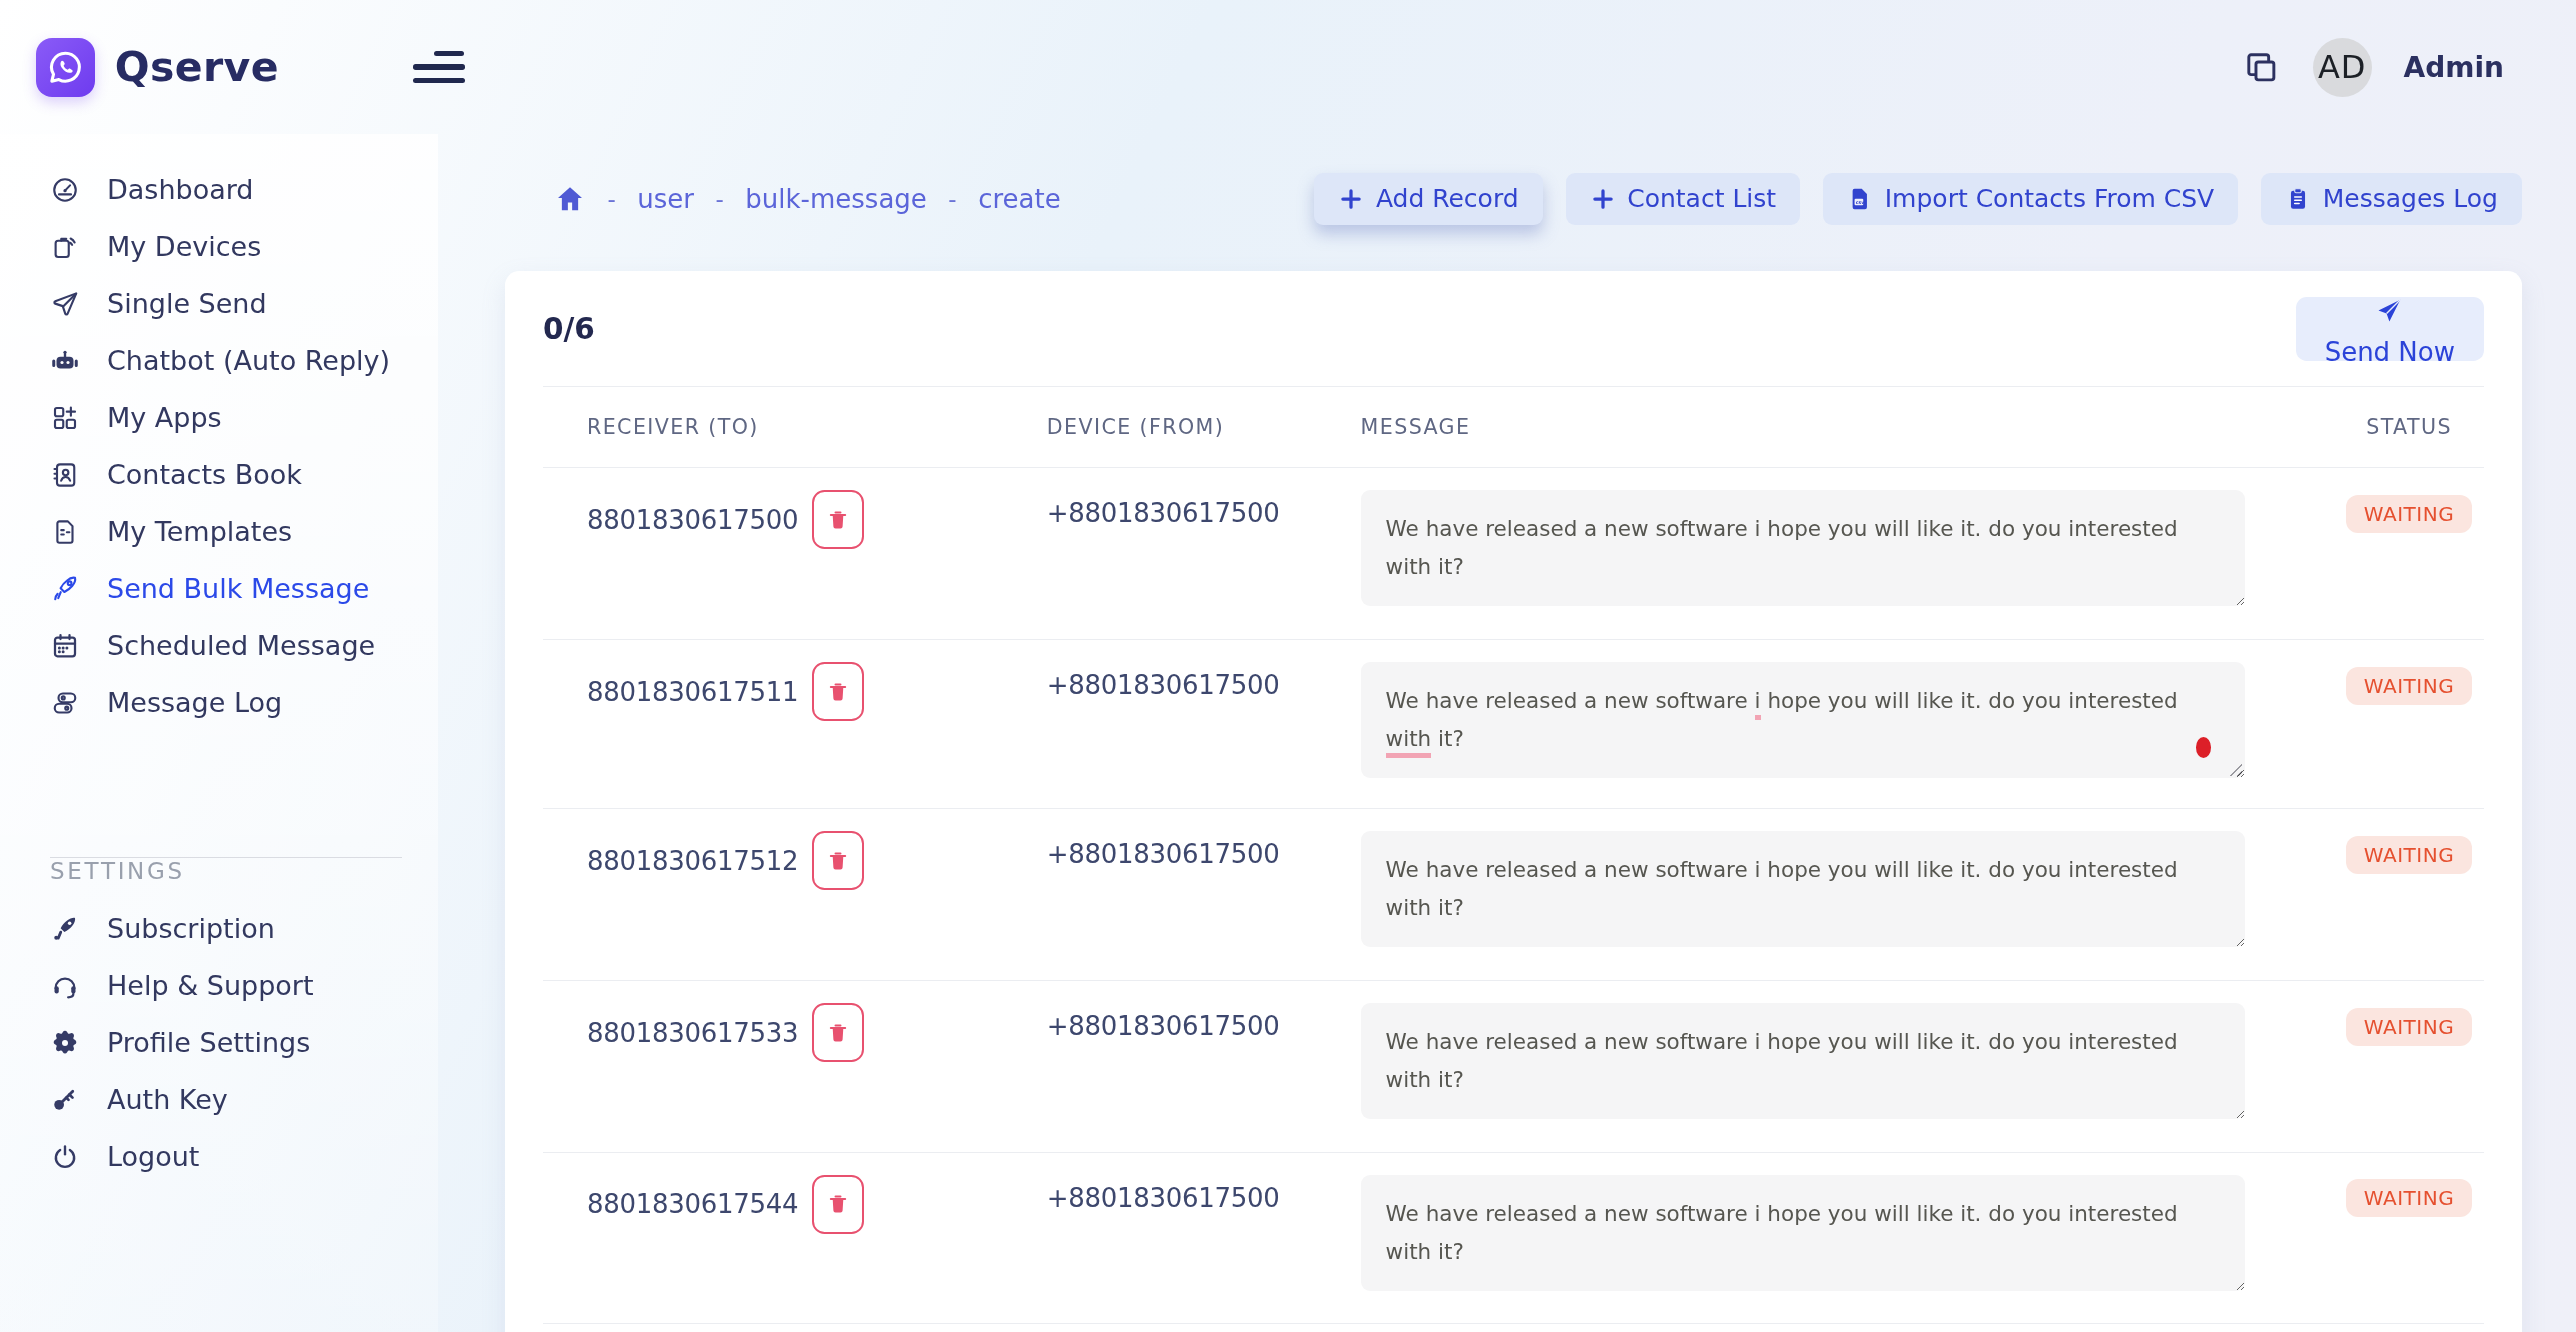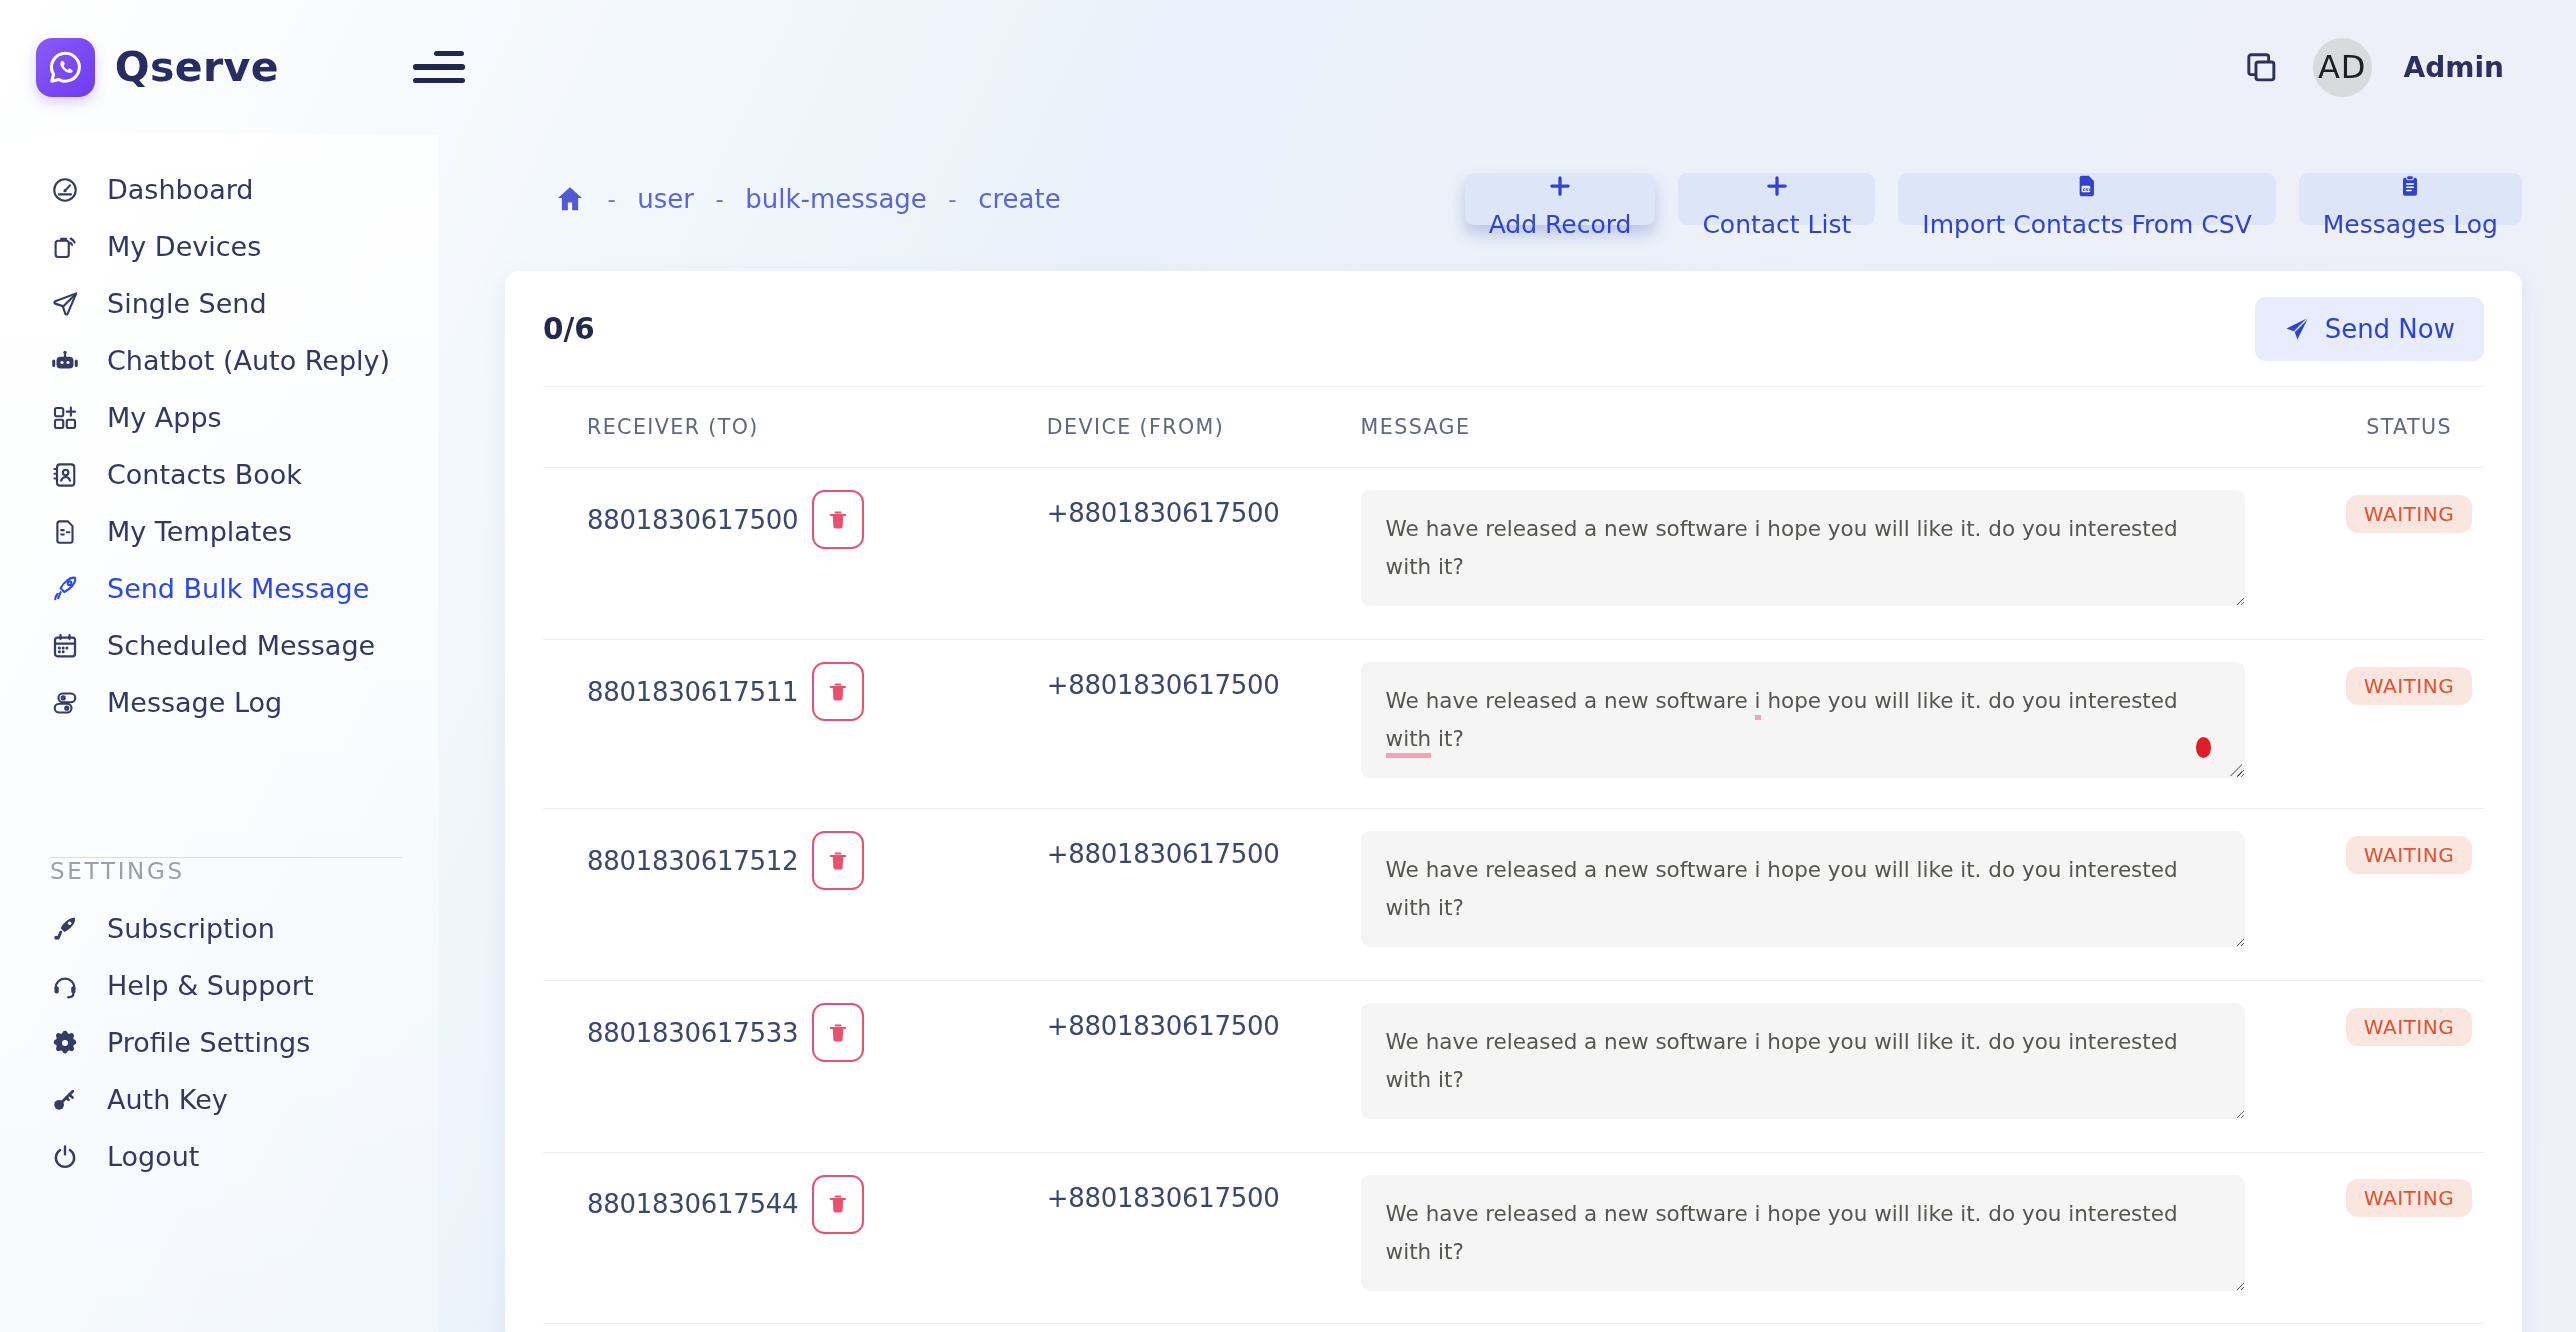--- a/index.html
+++ b/index.html
@@ -51,31 +51,31 @@
   .content { position:absolute; left:438px; top:134px; right:0; bottom:0; }
   .crumb-row { display:flex; align-items:center; height:129px; padding:0 54px 0 116px; }
   .breadcrumb { display:flex; align-items:center; gap:21.5px; font-size:26px; font-weight:500; color:#5b65d9; }
   .breadcrumb .icon { width:32px; height:32px; color:#4f5ad4; cursor:pointer; }
   .breadcrumb .sep { color:#6a73d6; font-size:23px; }
   .crumb-link { cursor:pointer; }
   .action-bar { margin-left:auto; display:flex; align-items:center; gap:23px; }
   .action-btn { display:flex; align-items:center; gap:11.6px; height:52px; padding:0 24px;
     background:var(--button-bg,#dde6f8); color:var(--accent-blue,#3143ce);
     border:none; border-radius:9px; font-size:25px; font-weight:500; cursor:pointer;
-    font-family:inherit;flex-direction:column; }
+    font-family:inherit; }
   .action-btn .icon { width:26px; height:26px; }
   .action-btn.elevated { box-shadow:0 9px 16px rgba(95,115,190,.35); }
 
   .card { margin:8px 54px 0 67px; background:#ffffff; border-radius:14.3px;
     box-shadow:0 9px 25px rgba(145,155,190,.16); padding:0 38px 54px 38px; height:1127px; }
   .card-header { height:115px; display:flex; align-items:center;gap:22px; }
   .counter { font-size:29.5px; font-weight:700; color:#23284f; }
   .send-now-btn { margin-left:auto; display:flex; align-items:center; gap:13.4px; height:64px; padding:0 29px;
     background:#e7edfc; color:#2b43d8; border:none; border-radius:10.7px;
-    font-size:26px; font-weight:500; cursor:pointer; font-family:inherit; }
+    font-size:26px; font-weight:500; cursor:pointer; font-family:inherit;flex-direction:column; }
   .send-now-btn .icon { width:27px; height:27px; }
 
   .thead { display:flex; align-items:center; height:82px;
     border-top:1.8px solid #ebedf1; border-bottom:1.8px solid #ebedf1; }
   .th { font-size:20.6px; letter-spacing:1.4px; color:#5f6783; font-weight:500; }
 
   .c-receiver { width:504px; padding-left:44px; }
   .c-device   { width:314px; }
   .c-message  { width:916px; }
   .c-status   { width:208px; padding-left:58px;text-align:center; }

